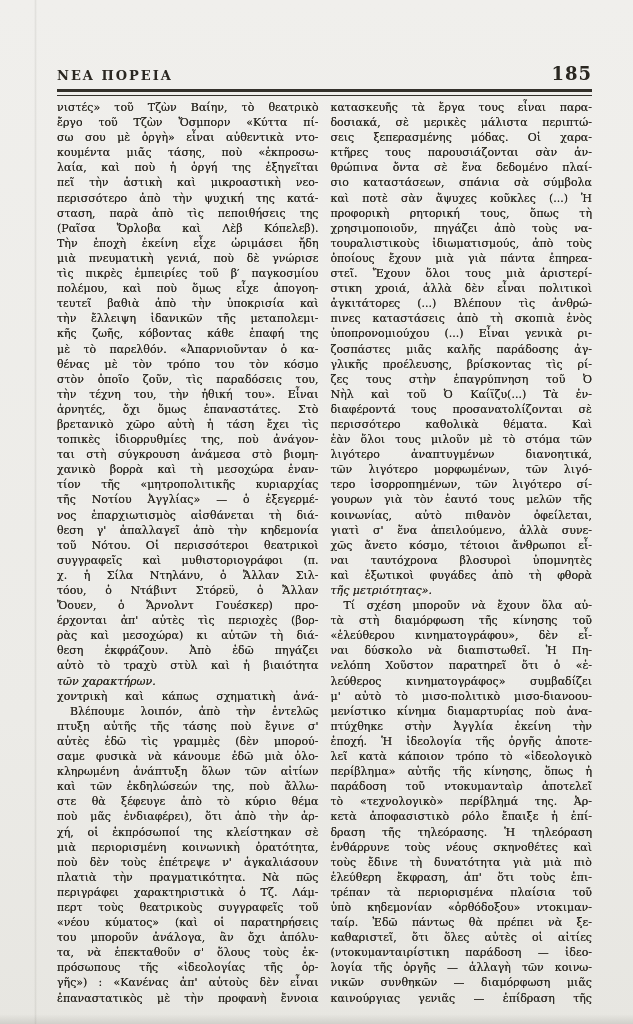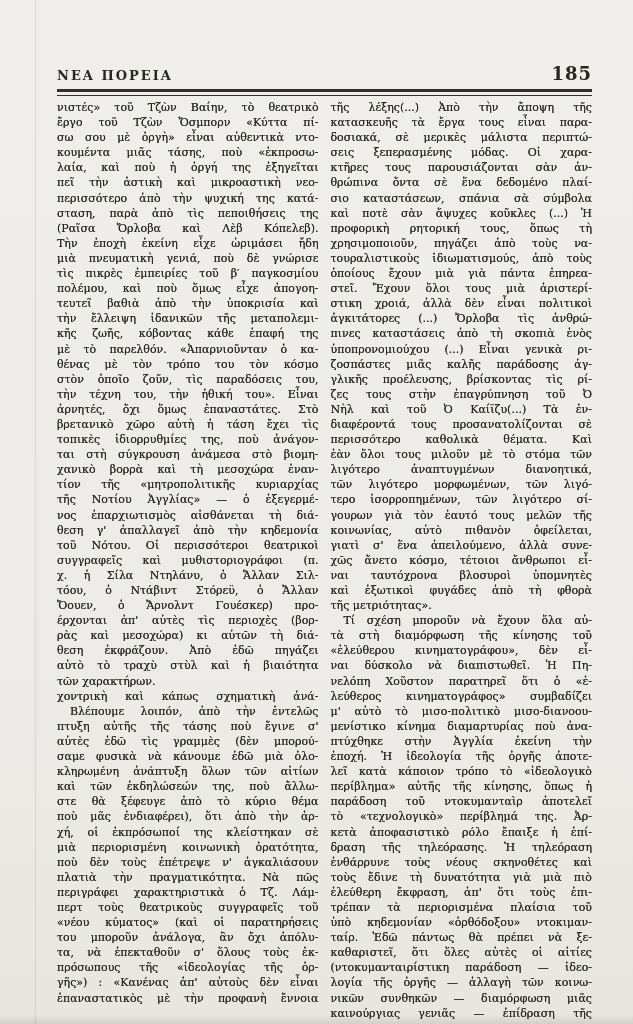--- a/index.html
+++ b/index.html
@@ -51,21 +51,21 @@
   .line {
     font-size: 11px;
     line-height: 15.1px;
     height: 15.1px;
     text-align: justify;
     text-align-last: justify;
     white-space: nowrap;
     color: #29261f;
     text-shadow: 0 0 .35px rgba(41,38,31,.8);
   }
-  .line.para-end { text-align-last: left; }
+  .line.para-end { text-align-last: left; font-style: italic; }
   .line.indent { text-indent: 13px; }
 </style>
 </head>
 <body>
 
 <div class="edge-left"></div>
 
 <div class="page">
   <header class="masthead">
     <span class="journal-title">ΝΕΑ ΠΟΡΕΙΑ</span>
@@ -130,35 +130,34 @@
         <div class="line">περιγράφει χαρακτηριστικὰ ὁ Τζ. Λάμ-</div>
         <div class="line">περτ τοὺς θεατρικοὺς συγγραφεῖς τοῦ</div>
         <div class="line">«νέου κύματος» (καὶ οἱ παρατηρήσεις</div>
         <div class="line">του μποροῦν ἀνάλογα, ἂν ὄχι ἀπόλυ-</div>
         <div class="line">τα, νὰ ἐπεκταθοῦν σ' ὅλους τοὺς ἐκ-</div>
         <div class="line">πρόσωπους τῆς «ἰδεολογίας τῆς ὀρ-</div>
         <div class="line">γῆς») : «Κανένας ἀπ' αὐτοὺς δὲν εἶναι</div>
         <div class="line">ἐπαναστατικὸς μὲ τὴν προφανὴ ἔννοια</div>
       </section>
     <section class="col">
-        <div class="line">τῆς λέξης(...) Ἀπὸ τὴν ἄποψη τῆς</div>
         <div class="line">κατασκευῆς τὰ ἔργα τους εἶναι παρα-</div>
         <div class="line">δοσιακά, σὲ μερικὲς μάλιστα περιπτώ-</div>
         <div class="line">σεις ξεπερασμένης μόδας. Οἱ χαρα-</div>
         <div class="line">κτῆρες τους παρουσιάζονται σὰν ἀν-</div>
         <div class="line">θρώπινα ὄντα σὲ ἕνα δεδομένο πλαί-</div>
         <div class="line">σιο καταστάσεων, σπάνια σὰ σύμβολα</div>
         <div class="line">καὶ ποτὲ σὰν ἄψυχες κοῦκλες (...) Ἡ</div>
         <div class="line">προφορικὴ ρητορική τους, ὅπως τὴ</div>
         <div class="line">χρησιμοποιοῦν, πηγάζει ἀπὸ τοὺς να-</div>
         <div class="line">τουραλιστικοὺς ἰδιωματισμούς, ἀπὸ τοὺς</div>
         <div class="line">ὁποίους ἔχουν μιὰ γιὰ πάντα ἐπηρεα-</div>
         <div class="line">στεῖ. Ἔχουν ὅλοι τους μιὰ ἀριστερί-</div>
         <div class="line">στικη χροιά, ἀλλὰ δὲν εἶναι πολιτικοὶ</div>
-        <div class="line">ἀγκιτάτορες (...) Ὄρλοβα τὶς ἀνθρώ-</div>
+        <div class="line">ἀγκιτάτορες (...) Βλέπουν τὶς ἀνθρώ-</div>
         <div class="line">πινες καταστάσεις ἀπὸ τὴ σκοπιὰ ἑνὸς</div>
         <div class="line">ὑποπρονομιούχου (...) Εἶναι γενικὰ ρι-</div>
         <div class="line">ζοσπάστες μιᾶς καλῆς παράδοσης ἀγ-</div>
         <div class="line">γλικῆς προέλευσης, βρίσκοντας τὶς ρί-</div>
         <div class="line">ζες τους στὴν ἐπαγρύπνηση τοῦ Ὀ</div>
         <div class="line">Νὴλ καὶ τοῦ Ὀ Καίϊζυ(...) Τὰ ἐν-</div>
         <div class="line">διαφέροντά τους προσανατολίζονται σὲ</div>
         <div class="line">περισσότερο καθολικὰ θέματα. Καὶ</div>
         <div class="line">ἐὰν ὅλοι τους μιλοῦν μὲ τὸ στόμα τῶν</div>
         <div class="line">λιγότερο ἀναπτυγμένων διανοητικά,</div>

